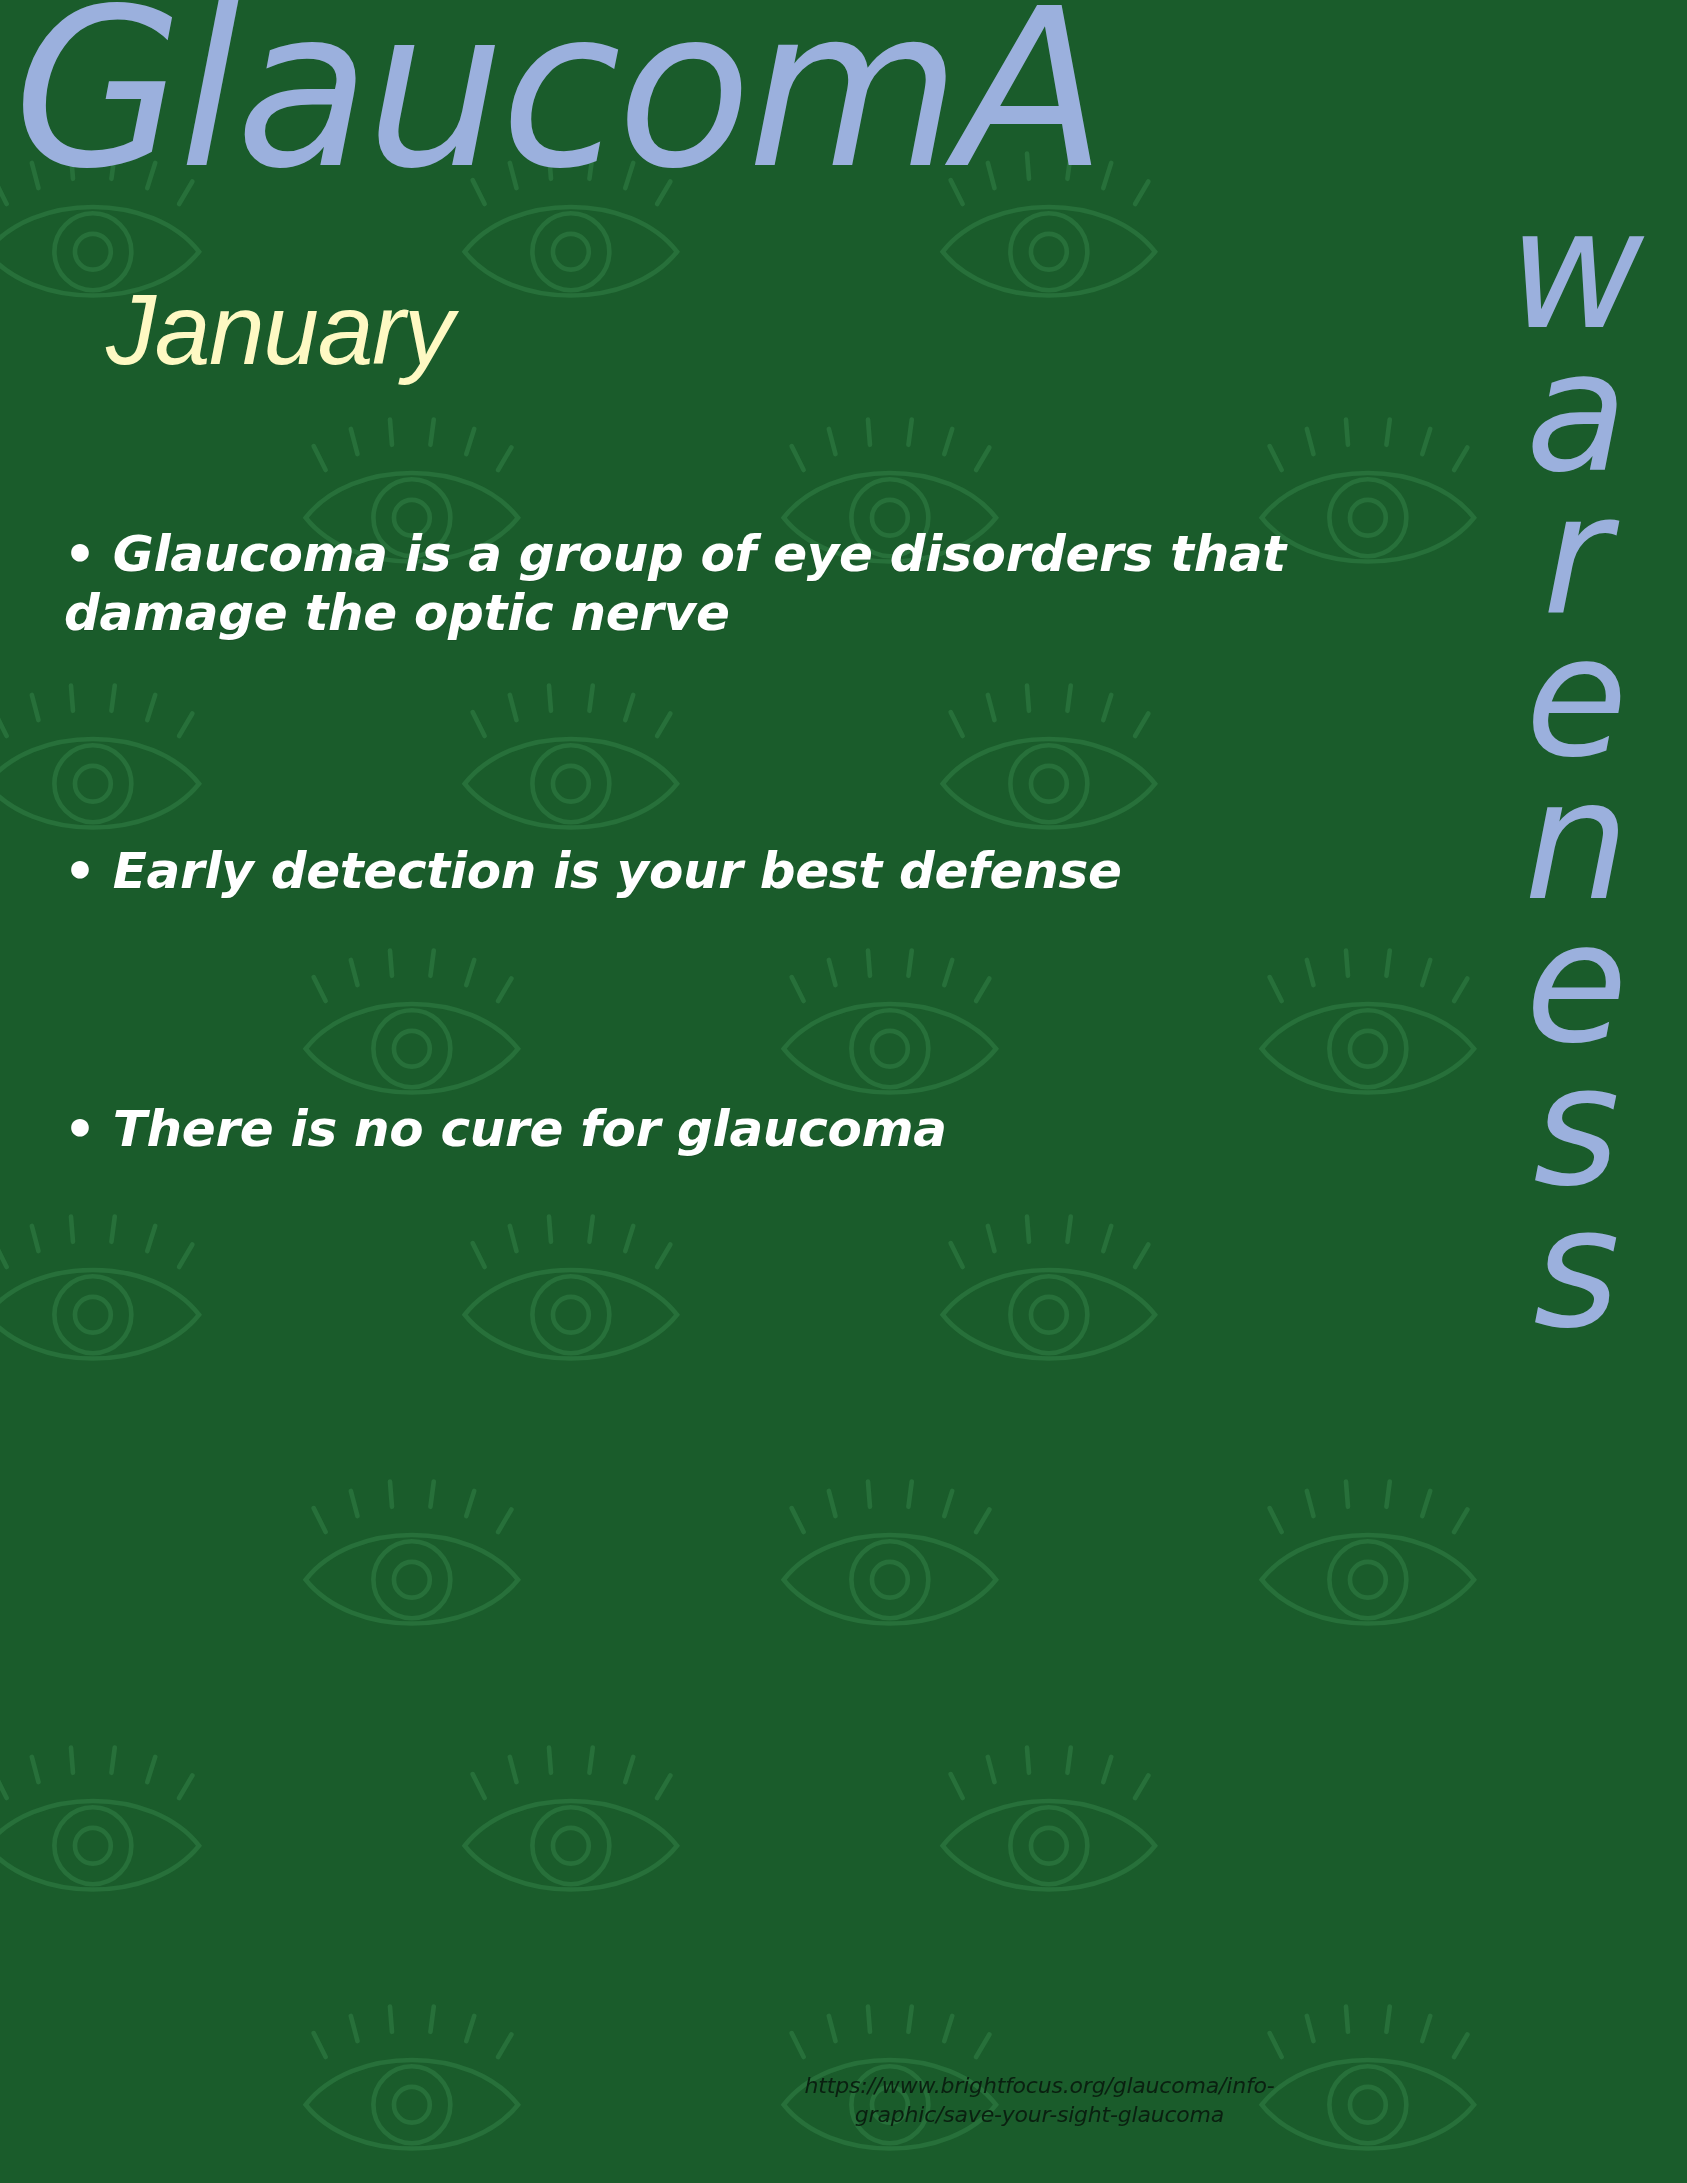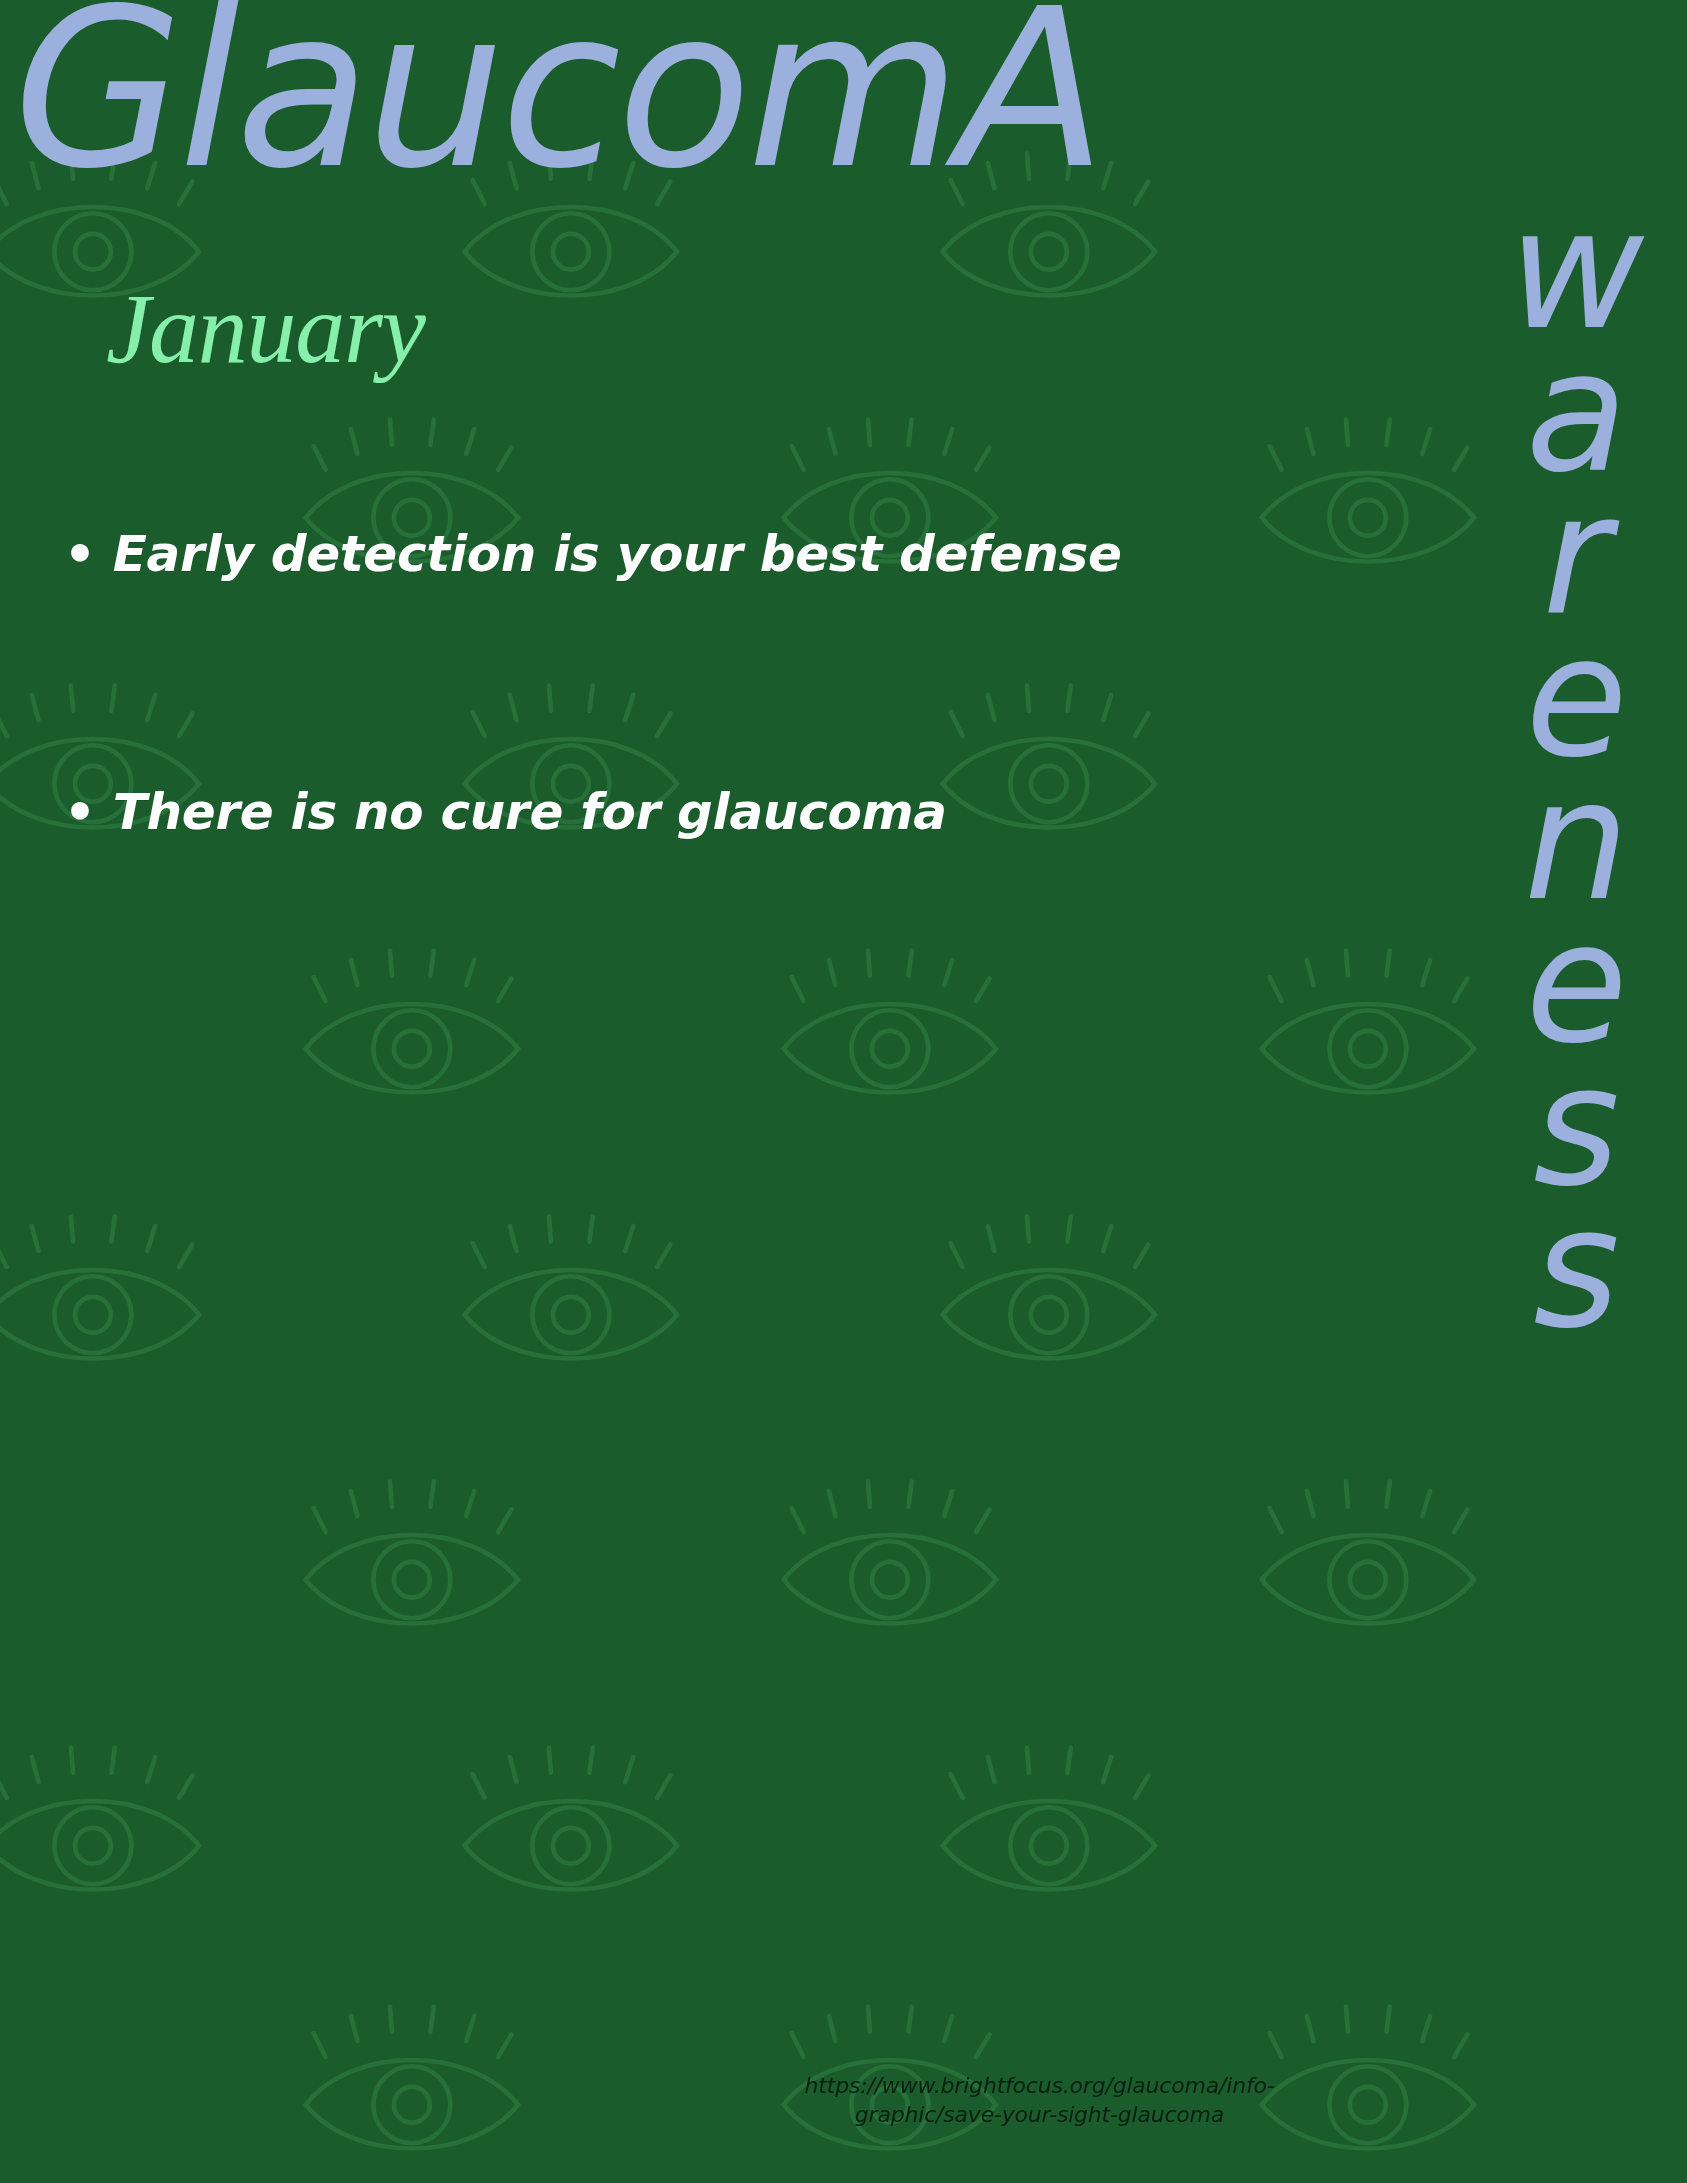--- a/index.html
+++ b/index.html
@@ -54,26 +54,26 @@
     color: #9bb0dd;
     letter-spacing: -4px;
     white-space: nowrap;
     z-index: 3;
   }
 
   #headline-month {
     position: absolute;
     left: 106px;
     top: 279px;
-    font-family: Liberation Serif, serif;
+    font-family: Liberation Sans, sans-serif;
     font-style: italic;
     font-weight: 400;
     font-size: 100px;
     line-height: 1;
-    color: #86efac;
+    color: #fef9c3;
     letter-spacing: -1.3px;
     z-index: 3;
   }
 
   
   #headline-vertical {
     position: absolute;
     right: 24px;
     top: 199px;
     width: 173px;
@@ -511,20 +511,21 @@
     <span class="vletter">a</span>
     <span class="vletter">r</span>
     <span class="vletter">e</span>
     <span class="vletter">n</span>
     <span class="vletter">e</span>
     <span class="vletter">s</span>
     <span class="vletter">s</span>
   </div>
 
   <div id="facts">
+    <div class="fact fact-0">• Glaucoma is a group of eye disorders that damage the optic nerve</div>
     <div class="fact fact-2">• Early detection is your best defense</div>
     <div class="fact fact-3">• There is no cure for glaucoma</div>
   </div>
 
   <div id="source">https://www.brightfocus.org/glaucoma/info-graphic/save-your-sight-glaucoma</div>
 
 </div>
 
 
 </body></html>

